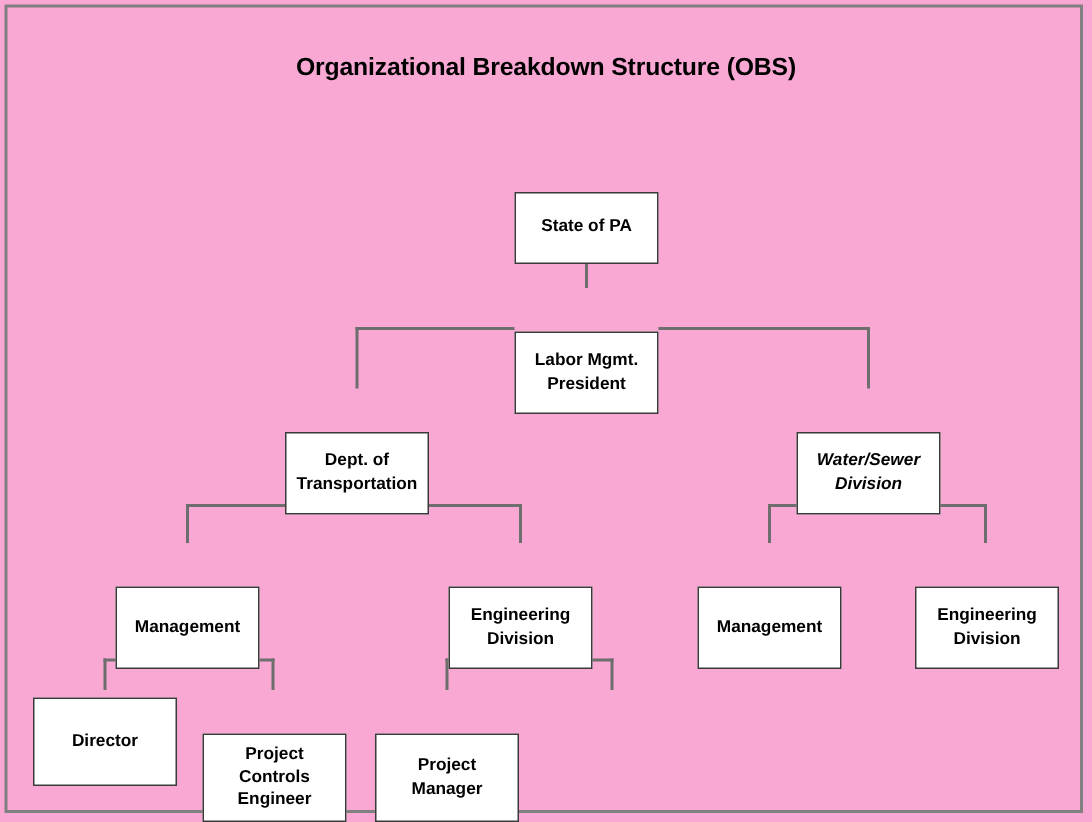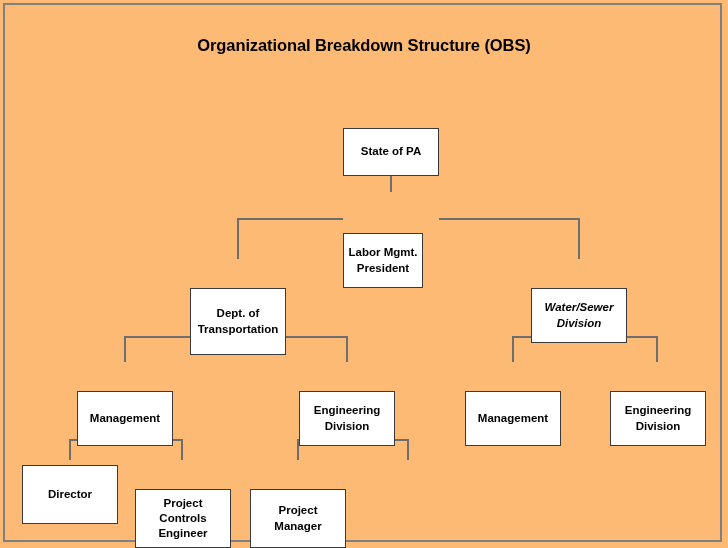--- a/index.html
+++ b/index.html
@@ -5,21 +5,21 @@
 <style>
   html, body {
     margin: 0;
     padding: 0;
     background: #ffffff;
   }
   #canvas {
     position: relative;
     width: 728px;
     height: 548px;
-    background: #fdba74;
+    background: #f9a8d4;
     font-family: "Liberation Sans", sans-serif;
     overflow: hidden;
   }
   
   #page-frame {
     position: absolute;
     left: 3px;
     top: 3px;
     width: 719px;
     height: 539px;
@@ -102,26 +102,26 @@
 
   <div class="conn v" style="left:346px; top:417px; height:23px;"></div>
   <div class="conn h" style="left:297px; top:439px; width:112px;"></div>
   <div class="conn v" style="left:297px; top:439px; height:21px;"></div>
   <div class="conn v" style="left:407px; top:439px; height:21px;"></div>
 
   <div class="node" style="left:343px; top:99px; width:96px; height:48px;">
     <span class="node-label">State of PA</span>
   </div>
 
-  <div class="node" style="left:343px; top:204px; width:80px; height:55px;">
+  <div class="node" style="left:343px; top:192px; width:96px; height:55px;">
     <span class="node-label">Labor Mgmt.
 President</span>
   </div>
 
-  <div class="node" style="left:190px; top:259px; width:96px; height:67px;">
+  <div class="node" style="left:190px; top:259px; width:96px; height:55px;">
     <span class="node-label">Dept. of
 Transportation</span>
   </div>
 
   <div class="node" style="left:531px; top:259px; width:96px; height:55px;font-style:italic;">
     <span class="node-label">Water/Sewer
 Division</span>
   </div>
 
   <div class="node" style="left:77px; top:362px; width:96px; height:55px;">

